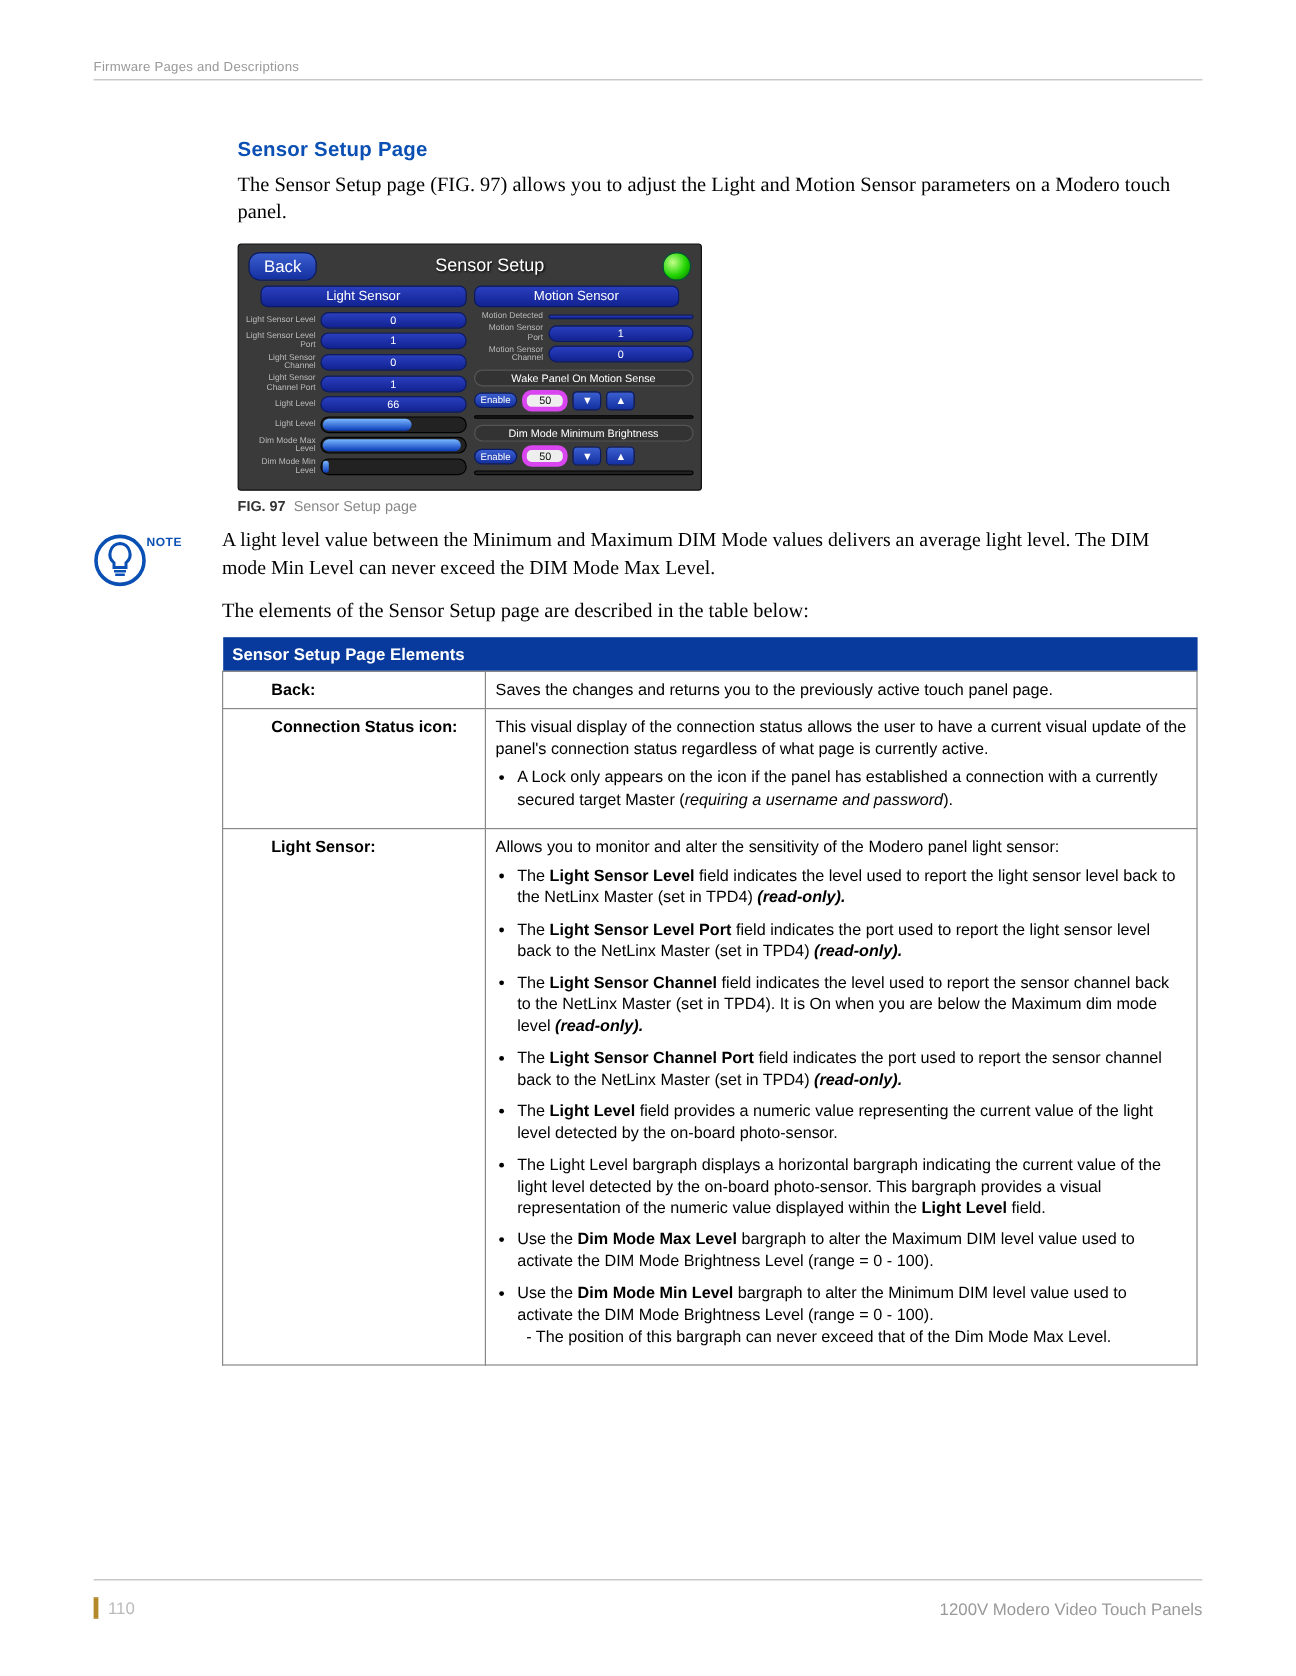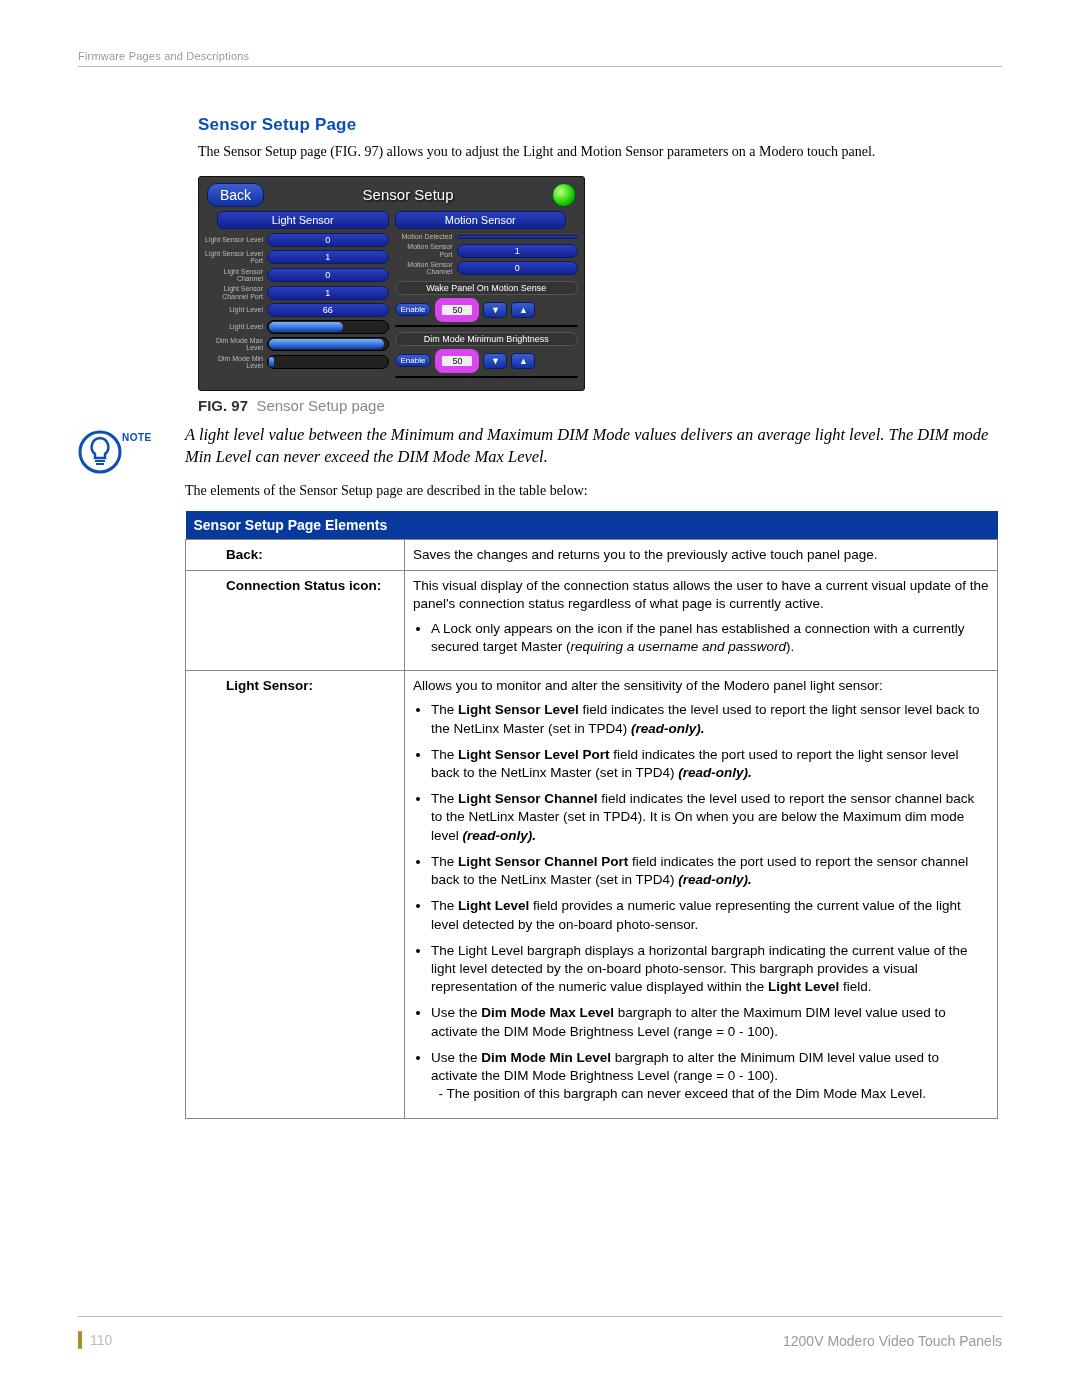--- a/index.html
+++ b/index.html
@@ -7,45 +7,45 @@
 
   .page { position:absolute; left:78px; top:50px; width:924px; }
 
   .header-line { color:#999; font-family:Arial,Helvetica,sans-serif; font-size:11px; letter-spacing:.2px; }
   .header-rule { border:0; border-top:1px solid #bbb; margin:4px 0 0 0; }
 
   .content { margin-left:120px; margin-top:48px; width:800px; }
   .content-full { margin-left:0; margin-top:0; width:920px; }
 
   h2.section { color:#0a4fb3; font-family:Arial,Helvetica,sans-serif; font-weight:bold; font-size:17px; margin:0 0 8px 0; letter-spacing:.2px; }
-  p.body { font-family:"Times New Roman",serif; font-size:14px; line-height:1.35; margin:0 0 10px 0; }
-  p.italic { font-style:italic; font-family:"Times New Roman",serif; font-size:16.5px; line-height:1.35; margin:0 0 14px 0; }
+  p.body { font-family:"Times New Roman",serif; font-size:17px; line-height:1.35; margin:0 0 10px 0; }
+  p.italic { font-family:"Times New Roman",serif; font-size:16.5px; line-height:1.35; margin:0 0 14px 0; }
 
   
   .figwrap { width:400px; margin:14px 0 8px 0; }
   .panel { width:385px; background:#3a3a3a; border:1px solid #111; border-radius:3px; padding:0 0 8px 0; font-family:Arial,Helvetica,sans-serif; }
   .panel-top { display:flex; align-items:center; padding:6px 8px 4px 8px; }
   .back-btn { background:linear-gradient(#3b5fd0,#1430a0); color:#fff; font-size:14px; border:1px solid #0a1a64; border-radius:10px; padding:3px 12px; }
   .panel-title { flex:1; text-align:center; color:#fff; font-size:15px; text-shadow:1px 1px 2px #000; }
   .status-dot { width:22px; height:22px; border-radius:50%; background:radial-gradient(circle at 35% 35%, #c2ff8a, #1fd400 55%, #0a6a00); border:1px solid #053; }
   .section-heads { display:flex; gap:6px; padding:0 18px; }
   .sh { flex:1; text-align:center; color:#fff; font-size:11px; background:linear-gradient(#2a3fbf,#122291); border:1px solid #0a1a64; border-radius:6px; padding:2px 0; }
   .twocol { display:flex; gap:6px; padding:4px 6px; }
   .col { flex:1; display:flex; flex-direction:column; gap:3px; }
   .row { display:flex; align-items:center; gap:4px; }
   .lbl { width:58px; color:#bbb; font-size:7px; text-align:right; line-height:1.05; }
   .field { flex:1; background:linear-gradient(#2a3fbf,#122291); color:#fff; border:1px solid #0a1a64; border-radius:8px; font-size:9px; text-align:center; padding:1px 0; }
   .bar { flex:1; height:12px; background:#222; border:1px solid #000; border-radius:7px; position:relative; }
   .bar-fill { position:absolute; left:1px; top:1px; bottom:1px; background:linear-gradient(#79b7ff,#0a3bb7); border-radius:6px; }
   .subhead { text-align:center; color:#fff; font-size:9px; background:#333; border:1px solid #555; border-radius:8px; padding:1px 0; margin-top:2px; }
   .ctrlrow { display:flex; align-items:center; gap:4px; }
   .enable { background:linear-gradient(#3b5fd0,#1430a0); color:#fff; font-size:8px; border:1px solid #0a1a64; border-radius:7px; padding:1px 5px; }
-  .pill { background:#eee; color:#111; border-radius:8px; font-size:9px; padding:0 10px; border:7px solid #d946ef; }
+  .pill { background:#eee; color:#111; border-radius:8px; font-size:9px; padding:0 10px; border:4px solid #d946ef; }
   .tri { width:22px; height:14px; background:linear-gradient(#3b5fd0,#1430a0); border:1px solid #0a1a64; border-radius:4px; color:#fff; font-size:9px; display:flex; align-items:center; justify-content:center; }
-  .figcap { font-family:Arial,Helvetica,sans-serif; font-size:15px; color:#333; margin-top:6px; }
+  .figcap { font-family:Arial,Helvetica,sans-serif; font-size:12px; color:#333; margin-top:6px; }
   .figcap .g { color:#888; }
 
   
   .note-row { display:flex; align-items:flex-start; margin-top:10px; }
   .note-icon { width:120px; display:flex; flex-direction:row; align-items:flex-start; padding-top:6px; }
   .bulb { width:44px; height:44px; }
   .note-label { color:#0a4fb3; font-family:Arial,Helvetica,sans-serif; font-size:10px; font-weight:bold; letter-spacing:.5px; margin-top:2px; }
   .note-text { flex:1; }
 
   

